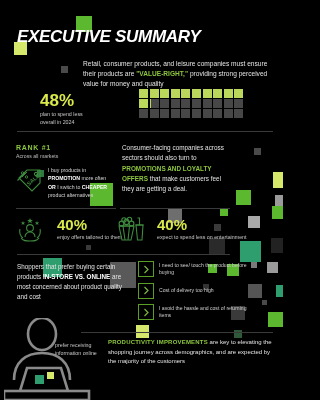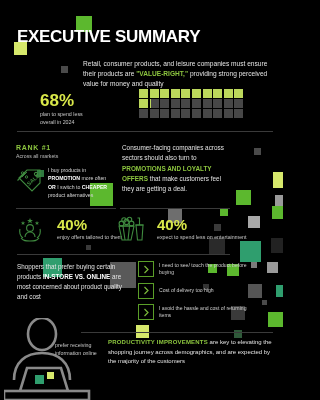--- a/index.html
+++ b/index.html
@@ -1,20 +1,20 @@
 <!DOCTYPE html>
 <html><head>
 <meta charset="utf-8">
 <style>
   html,body{margin:0;padding:0;background:#000;}
   body{width:283px;height:400px;position:relative;overflow:hidden;
        font-family:"Liberation Sans",sans-serif;color:#e8e8e8;}
   .sq{position:absolute;}
   #header{position:absolute;left:17px;top:27px;font-size:17px;font-weight:bold;
-          color:#fff;letter-spacing:-0.3px;}
+          color:#fff;letter-spacing:-0.3px;font-style:italic;}
   .divider{position:absolute;height:1px;background:#3a3a3a;}
   .lede{position:absolute;left:83px;top:59px;width:190px;font-size:6.6px;
         line-height:1.55;color:#e2e2e2;}
   .vr{color:#8dc63f;font-weight:bold;}
   .bignum{font-size:17px;font-weight:bold;color:#d9e84a;line-height:1;}
   .bignum.sm{font-size:15px;}
   .sub{font-size:5.3px;line-height:1.45;color:#c9c9c9;margin-top:2px;}
   #pct37{position:absolute;left:40px;top:92px;width:55px;}
   #waffle{position:absolute;left:139px;top:89px;}
   .wrow{display:flex;gap:1.6px;margin-bottom:1.6px;}
@@ -88,21 +88,21 @@
 
 <div id="header">EXECUTIVE SUMMARY</div>
 
 <div class="divider" style="left:17px;top:131px;width:256px;"></div>
 
 <div class="lede">
   <span>Retail, consumer products, and leisure companies must ensure their products are </span><span class="vr">"VALUE-RIGHT,"</span><span> providing strong perceived value for money and quality</span>
 </div>
 
 <div id="pct37">
-  <div class="bignum">68%</div>
+  <div class="bignum">48%</div>
   <div class="sub">plan to spend less overall in 2024</div>
 </div>
 
 <div id="waffle">
     <div class="wrow">
       <div class="wc on"></div>
       <div class="wc on"></div>
       <div class="wc on"></div>
       <div class="wc on"></div>
       <div class="wc on"></div>

